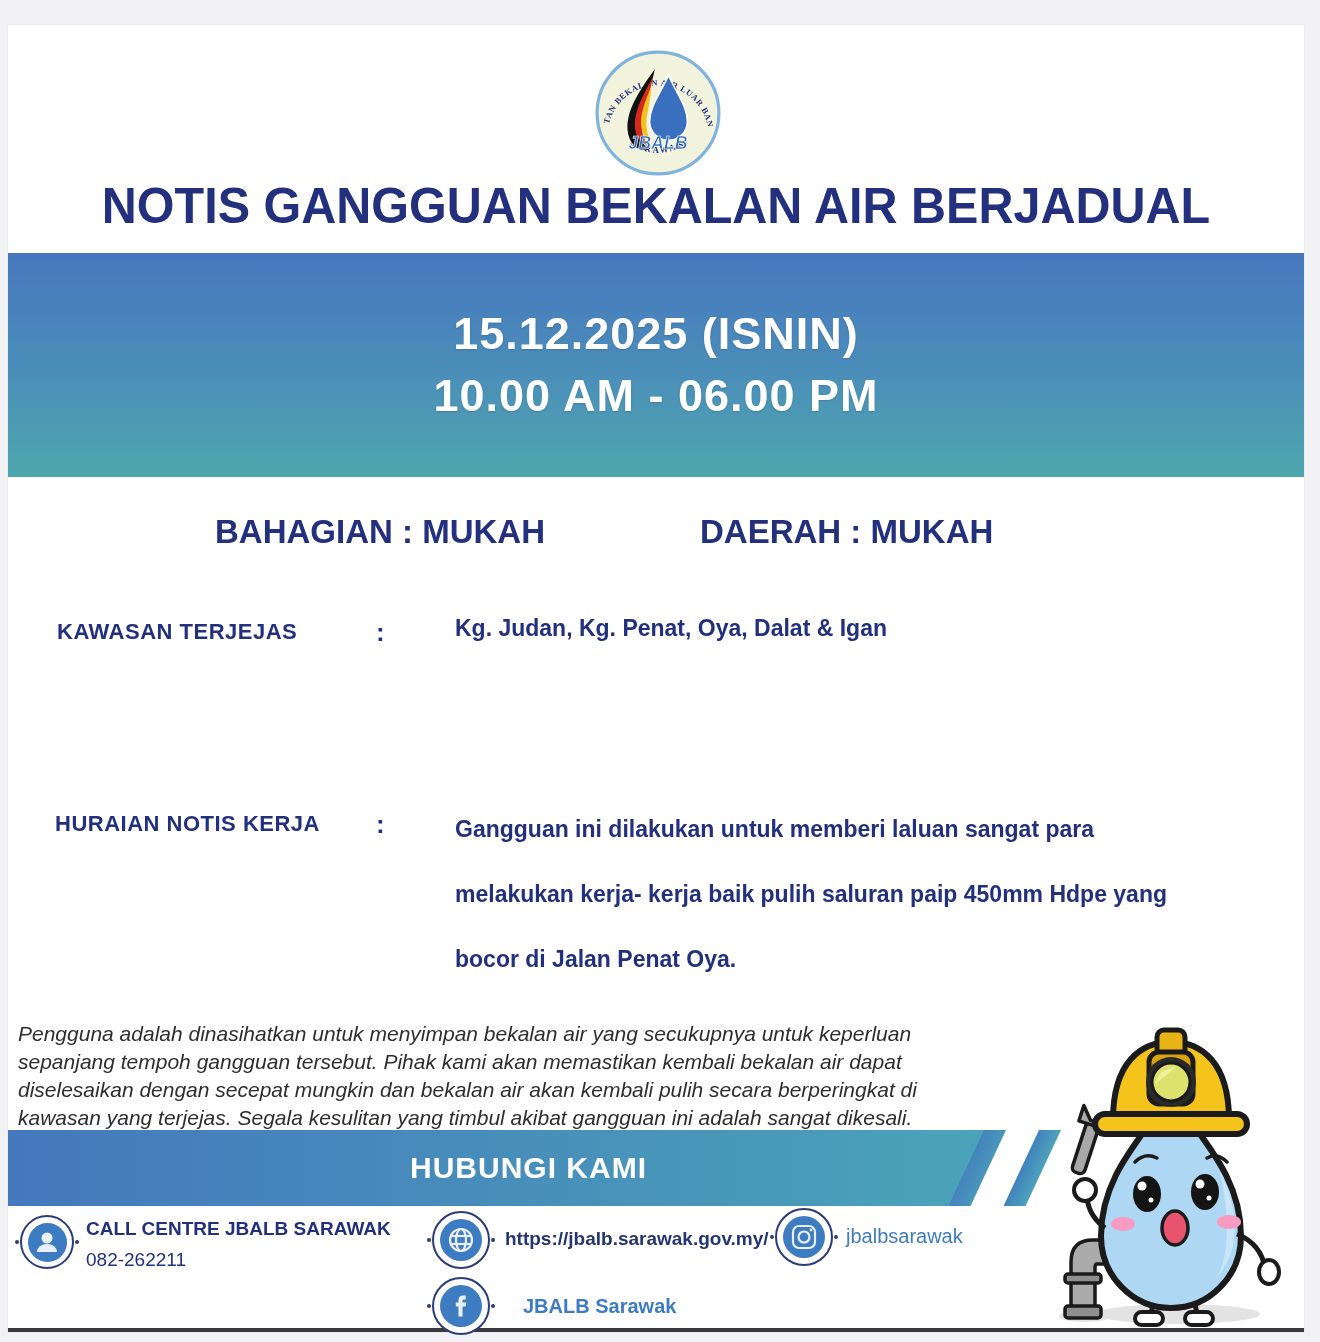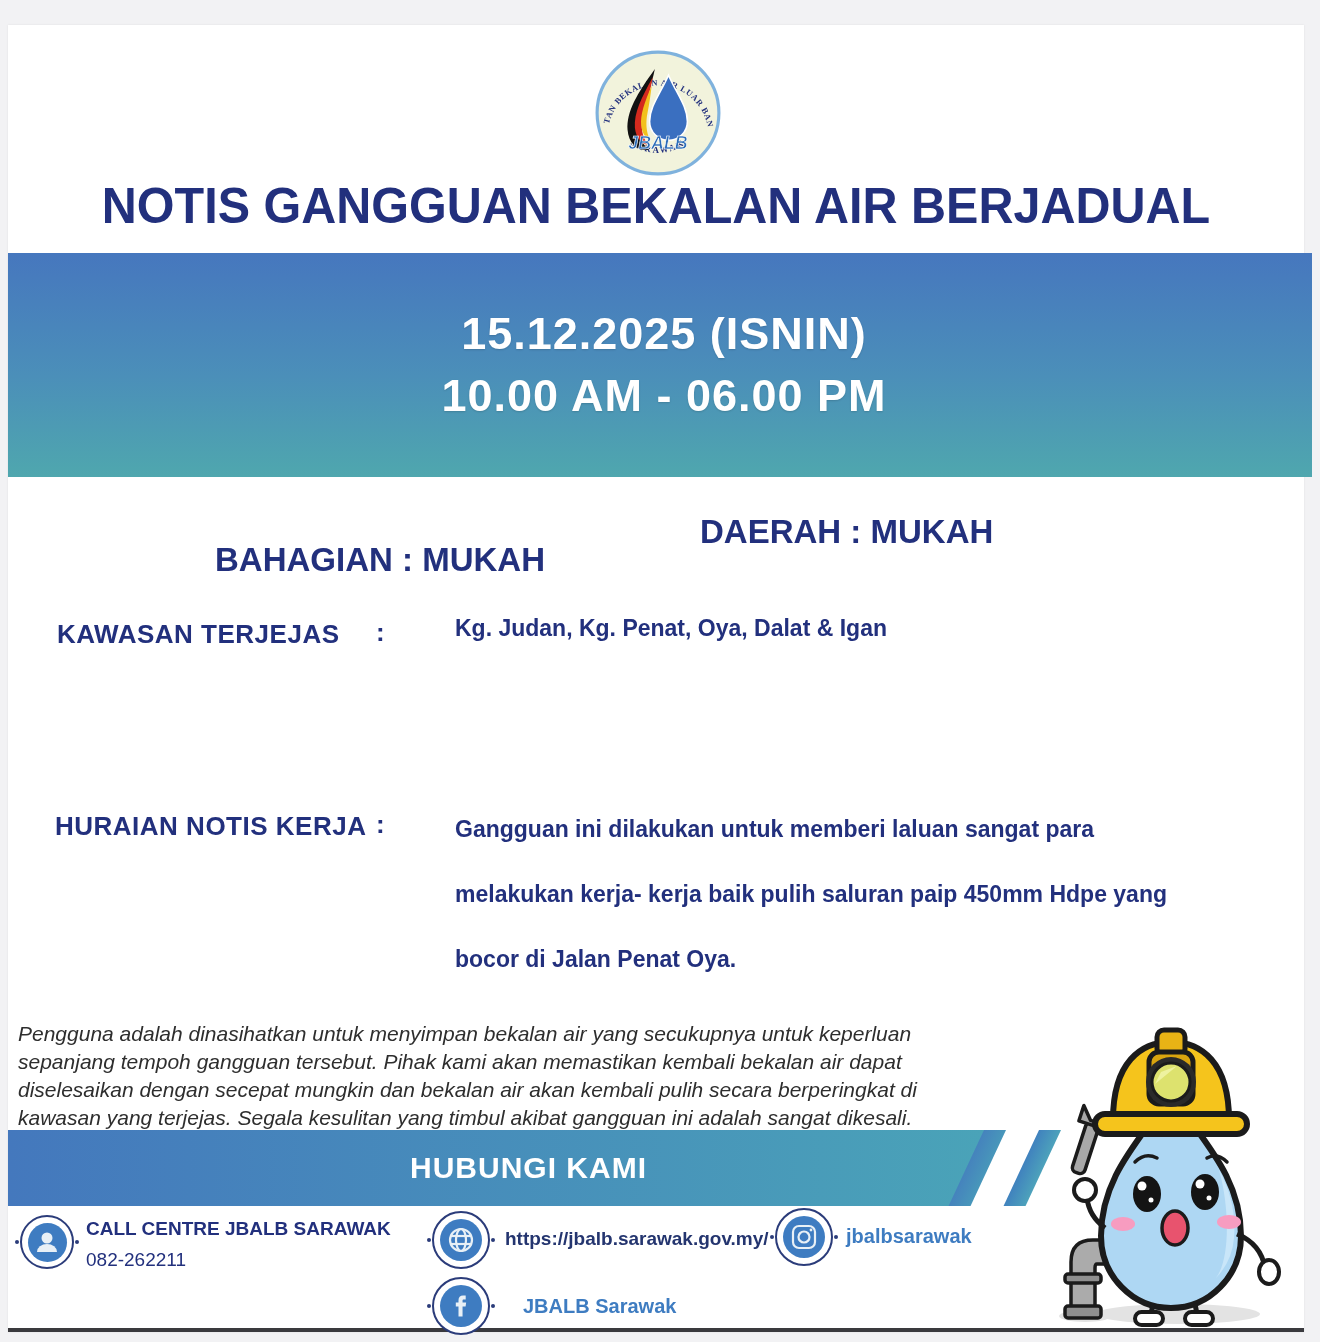--- a/index.html
+++ b/index.html
@@ -24,33 +24,32 @@
     font-size:50px;font-weight:bold;color:#22307d;letter-spacing:0px;
     transform:scaleX(0.97);white-space:nowrap;
   }
 
   
   .banner{
     left:0;top:228px;width:100%;height:224px;
     background:linear-gradient(180deg,#4677be 0%,#4b8fb9 55%,#4fa7ae 100%);
     display:flex;flex-direction:column;align-items:center;justify-content:center;
     gap:10px;
-    padding-left:8px;
   }
   .banner .line{
     color:#ffffff;font-size:45px;font-weight:bold;letter-spacing:1px;
     text-shadow:0 1px 2px rgba(0,0,0,0.15);
   }
 
   
-  .region-bahagian{left:207px;top:488px;font-size:33px;font-weight:bold;color:#22307d;margin-top:28px;}
+  .region-bahagian{left:207px;top:488px;font-size:33px;font-weight:bold;color:#22307d;}
   .region-daerah{left:692px;top:488px;font-size:33px;font-weight:bold;color:#22307d;}
 
   
-  .f-label{font-size:26px;font-weight:bold;color:#22307d;letter-spacing:0.5px;}
+  .f-label{font-size:22px;font-weight:bold;color:#22307d;letter-spacing:0.5px;}
   .f-colon{font-size:26px;font-weight:bold;color:#22307d;}
   .kawasan-label{left:49px;top:594px;}
   .kawasan-colon{left:368px;top:592px;}
   .kawasan-value{left:447px;top:590px;font-size:23px;font-weight:bold;color:#22307d;}
   .huraian-label{left:47px;top:786px;}
   .huraian-colon{left:368px;top:784px;}
   .huraian-value{left:447px;top:772px;width:720px;font-size:23px;font-weight:bold;color:#22307d;}
   .huraian-value .vline{height:65px;line-height:65px;white-space:nowrap;}
 
   
@@ -86,21 +85,21 @@
   .badge::before{left:-7px;} .badge::after{right:-7px;}
   .b-call{left:12px;top:1190px;width:54px;height:54px;}
   .b-web{left:424px;top:1186px;width:58px;height:58px;}
   .b-fb{left:424px;top:1252px;width:58px;height:58px;}
   .b-ig{left:767px;top:1183px;width:58px;height:58px;}
 
   .t-call1{left:78px;top:1193px;font-size:19px;font-weight:bold;color:#22307d;}
   .t-call2{left:78px;top:1224px;font-size:19px;font-weight:normal;color:#22307d;}
   .t-web{left:497px;top:1203px;font-size:19px;font-weight:bold;color:#24356f;}
   .t-fb{left:497px;top:1270px;font-size:20px;font-weight:bold;color:#3e7cc1;margin-left:18px;}
-  .t-ig{left:838px;top:1200px;font-size:20px;font-weight:bold;color:#3e7cc1;}
+  .t-ig{left:838px;top:1200px;font-size:20px;font-weight:normal;color:#3e7cc1;}
 
   .mascot{left:1015px;top:975px;width:290px;height:330px;}
 </style>
 </head>
 <body>
 
 <div class="card">
 
   <div class="abs logo-wrap">
     <svg width="126" height="126" viewBox="0 0 120 120">

